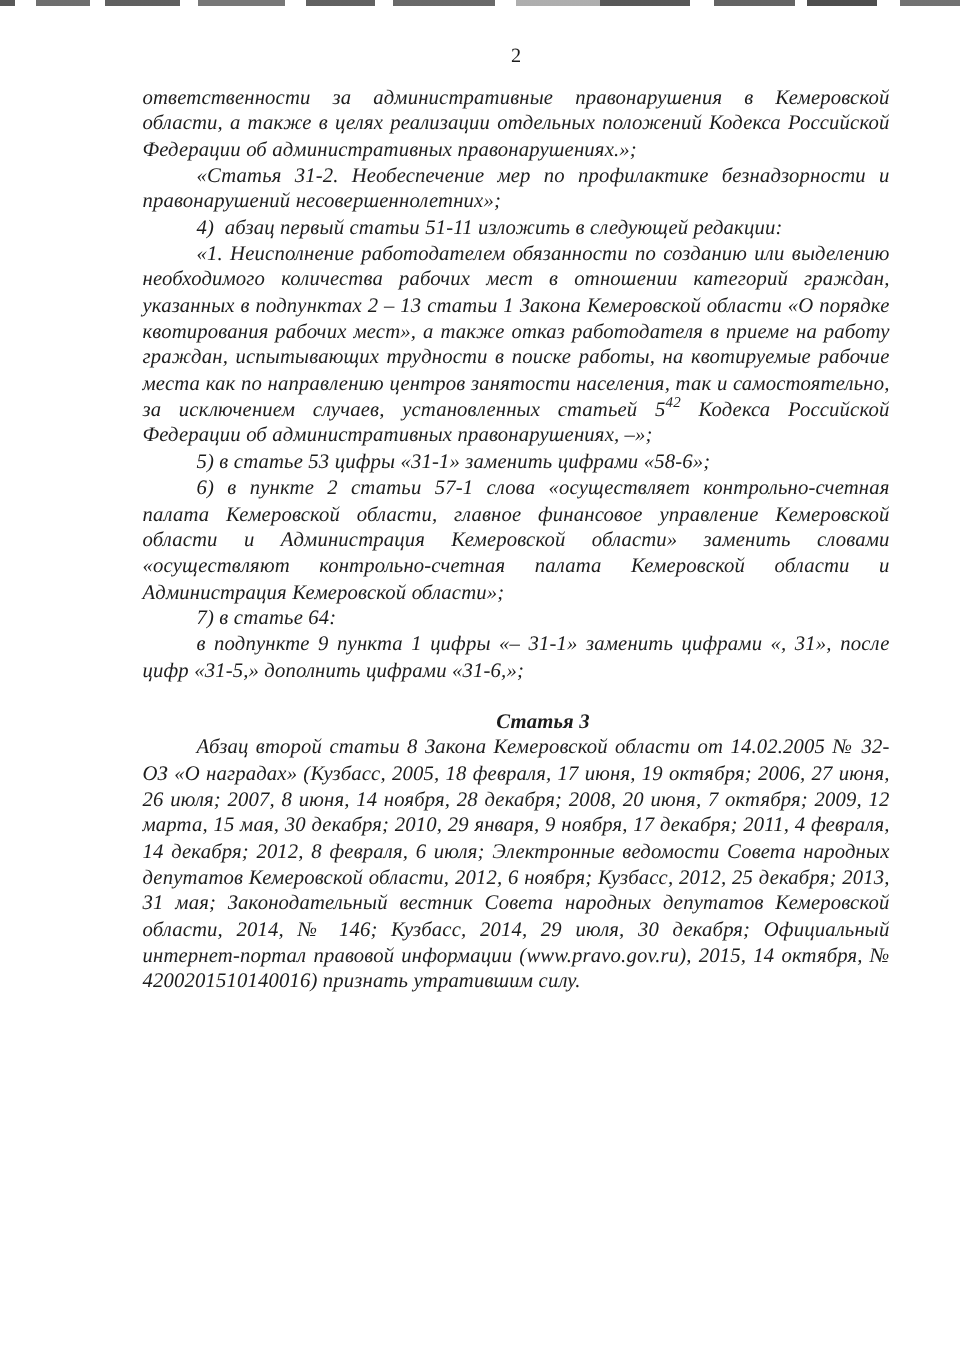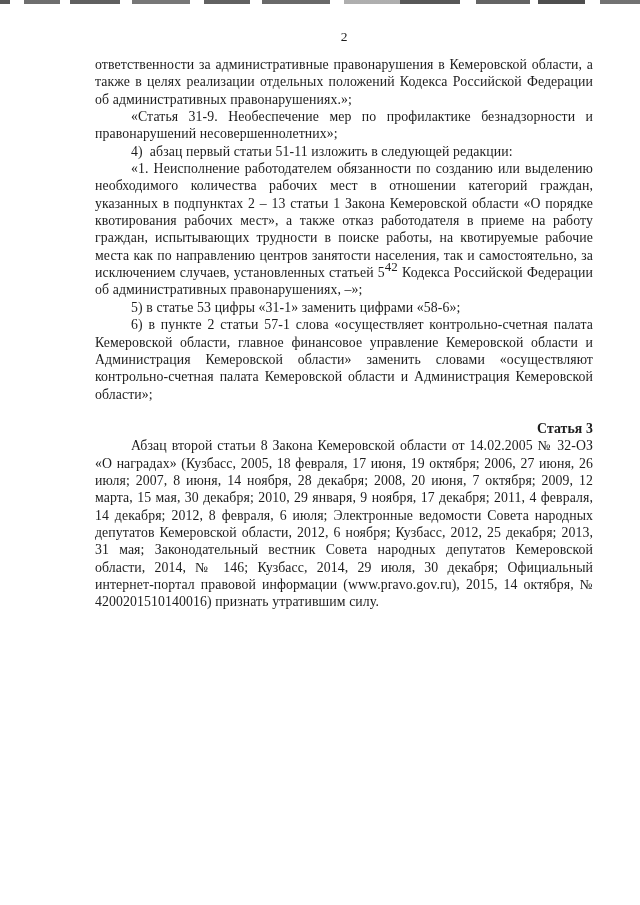--- a/index.html
+++ b/index.html
@@ -54,62 +54,65 @@
     width: 498px;
     text-align: justify;
     font-size: 13.8px;
     line-height: 17.35px;
     letter-spacing: 0.1px;
   }
   .content p {
     margin: 0;
     padding: 0;
     text-indent: 36px;
+    font-style: italic;
   }
   .content p.no-indent {
     text-indent: 0;
   }
   .content p.heading {
     font-weight: bold;
     margin-top: 17px;
-    text-align: right;
+    text-align: center;
   }
   sup {
-    font-size: 13px;
+    font-size: 10px;
     line-height: 0;
     vertical-align: super;
   }
 </style>
 </head>
 <body>
 
 <div class="page">
 
   <div class="scan-artifact-top"></div>
 
   <div class="page-number">2</div>
 
   <div class="content">
 
     <p class="no-indent">ответственности за административные правонарушения в Кемеровской области, а также в целях реализации отдельных положений Кодекса Российской Федерации об административных правонарушениях.»;</p>
 
 
 
 
-    <p>«Статья 31-9. Необеспечение мер по профилактике безнадзорности и правонарушений несовершеннолетних»;</p>
+    <p>«Статья 31-2. Необеспечение мер по профилактике безнадзорности и правонарушений несовершеннолетних»;</p>
 
     <p>4)&nbsp; абзац первый статьи 51-11 изложить в следующей редакции:</p>
 
     <p><span>«1.&nbsp;Неисполнение работодателем обязанности по созданию или выделению необходимого количества рабочих мест в отношении категорий граждан, указанных в подпунктах 2 – 13 статьи 1 Закона Кемеровской области «О порядке квотирования рабочих мест», а также отказ работодателя в приеме на работу граждан, испытывающих трудности в поиске работы, на квотируемые рабочие места как по направлению центров занятости населения, так и самостоятельно, за исключением случаев, установленных статьей 5</span><sup>42</sup><span> Кодекса Российской Федерации об административных правонарушениях, –»;</span></p>
 
     <p>5) в статье 53 цифры «31-1» заменить цифрами «58-6»;</p>
 
     <p>6) в пункте 2 статьи 57-1 слова «осуществляет контрольно-счетная палата Кемеровской области, главное финансовое управление Кемеровской области и Администрация Кемеровской области» заменить словами «осуществляют контрольно-счетная палата Кемеровской области и Администрация Кемеровской области»;</p>
 
+    <p>7) в статье 64:</p>
 
+    <p>в подпункте 9 пункта 1 цифры «– 31-1» заменить цифрами «, 31», после цифр «31-5,» дополнить цифрами «31-6,»;</p>
 
 
     <p class="heading">Статья 3</p>
 
     <p>Абзац второй статьи 8 Закона Кемеровской области от 14.02.2005 № 32-ОЗ «О наградах» (Кузбасс, 2005, 18 февраля, 17 июня, 19 октября; 2006, 27 июня, 26 июля; 2007, 8 июня, 14 ноября, 28 декабря; 2008, 20 июня, 7 октября; 2009, 12 марта, 15 мая, 30 декабря; 2010, 29 января, 9 ноября, 17 декабря; 2011, 4 февраля, 14 декабря; 2012, 8 февраля, 6 июля; Электронные ведомости Совета народных депутатов Кемеровской области, 2012, 6 ноября; Кузбасс, 2012, 25 декабря; 2013, 31 мая; Законодательный вестник Совета народных депутатов Кемеровской области, 2014, № 146; Кузбасс, 2014, 29 июля, 30 декабря; Официальный интернет-портал правовой информации (www.pravo.gov.ru), 2015, 14 октября, № 4200201510140016) признать утратившим силу.</p>
 
   </div>
 
 </div>
 

